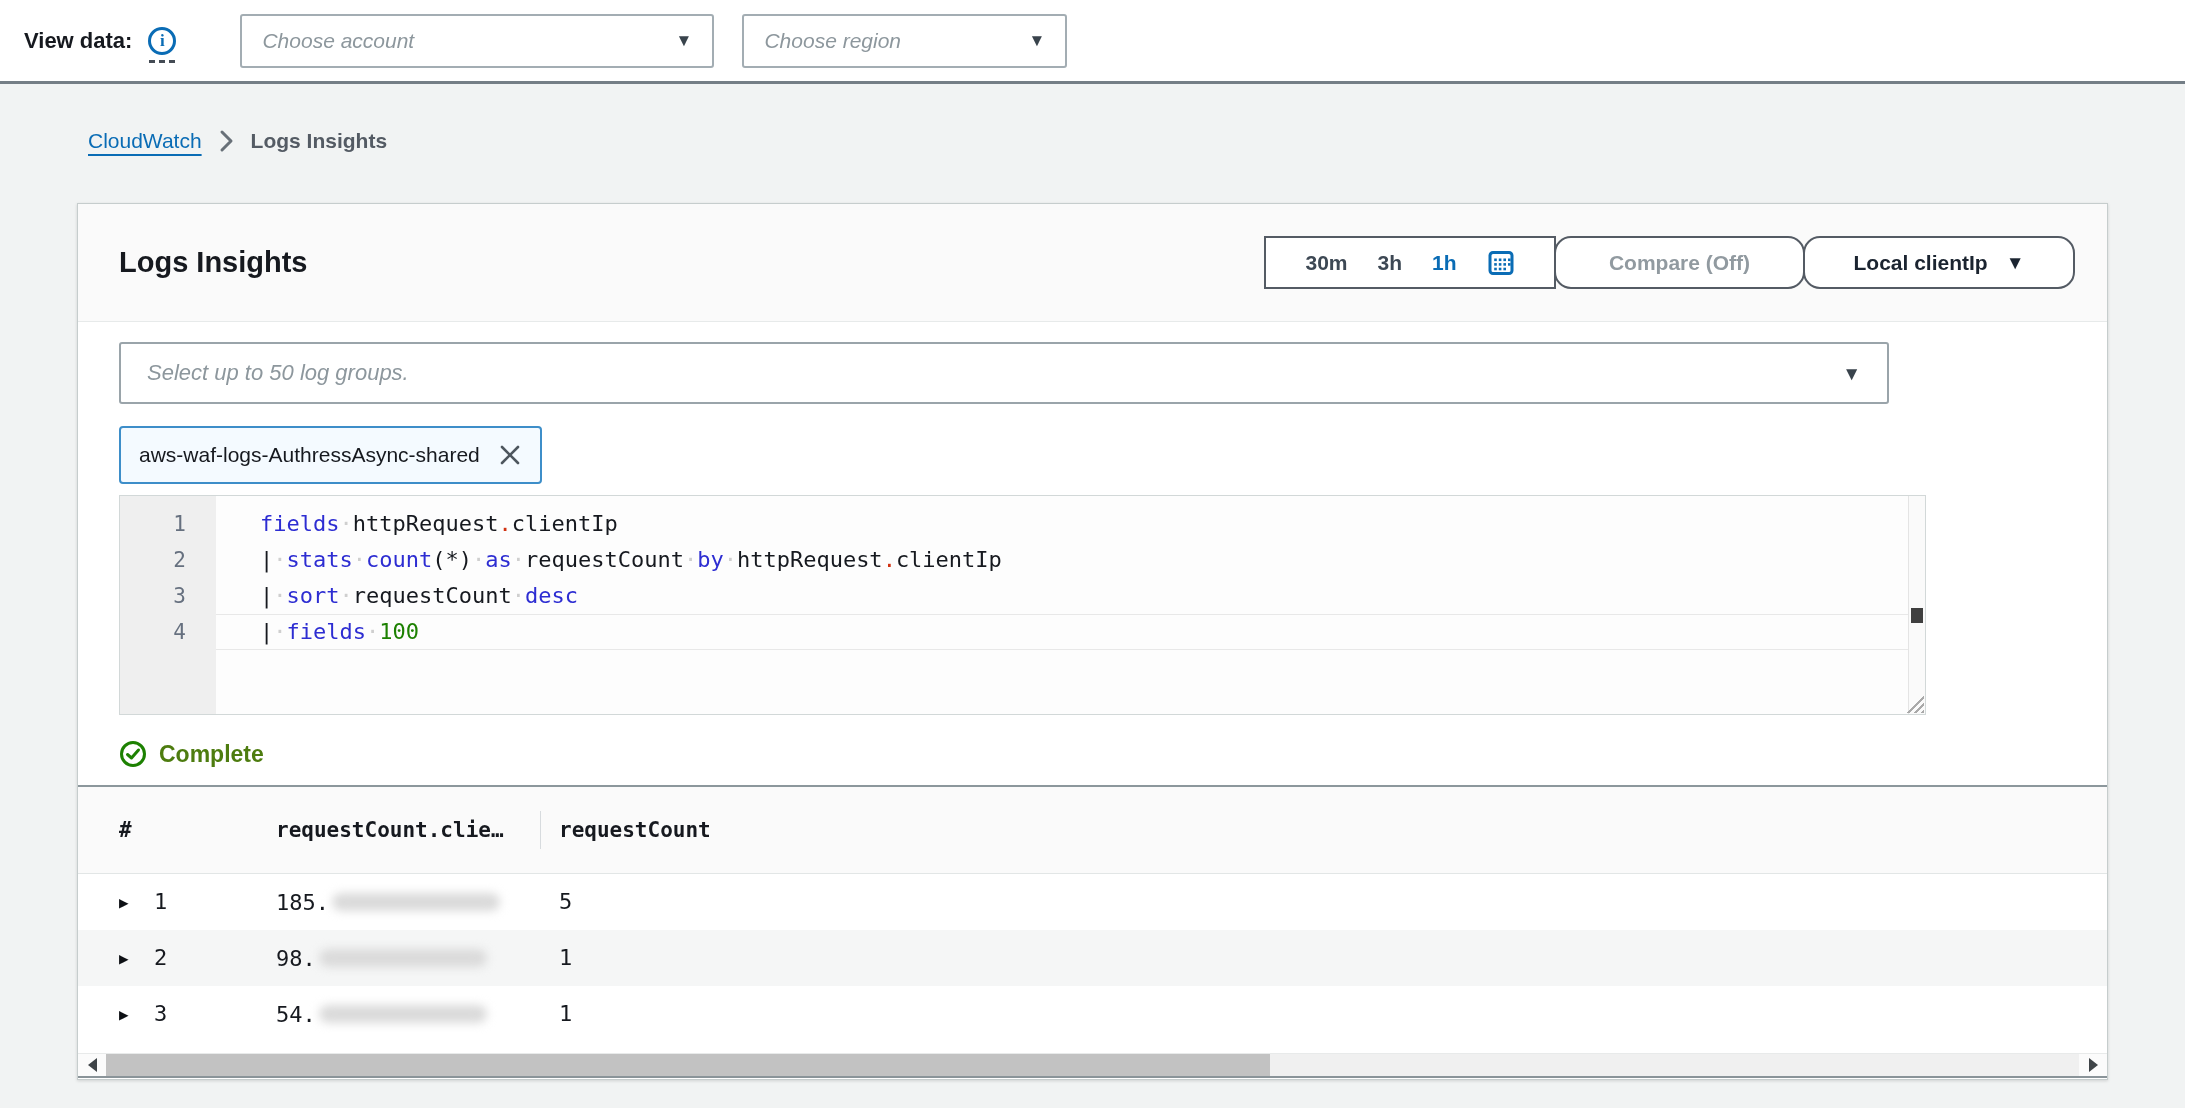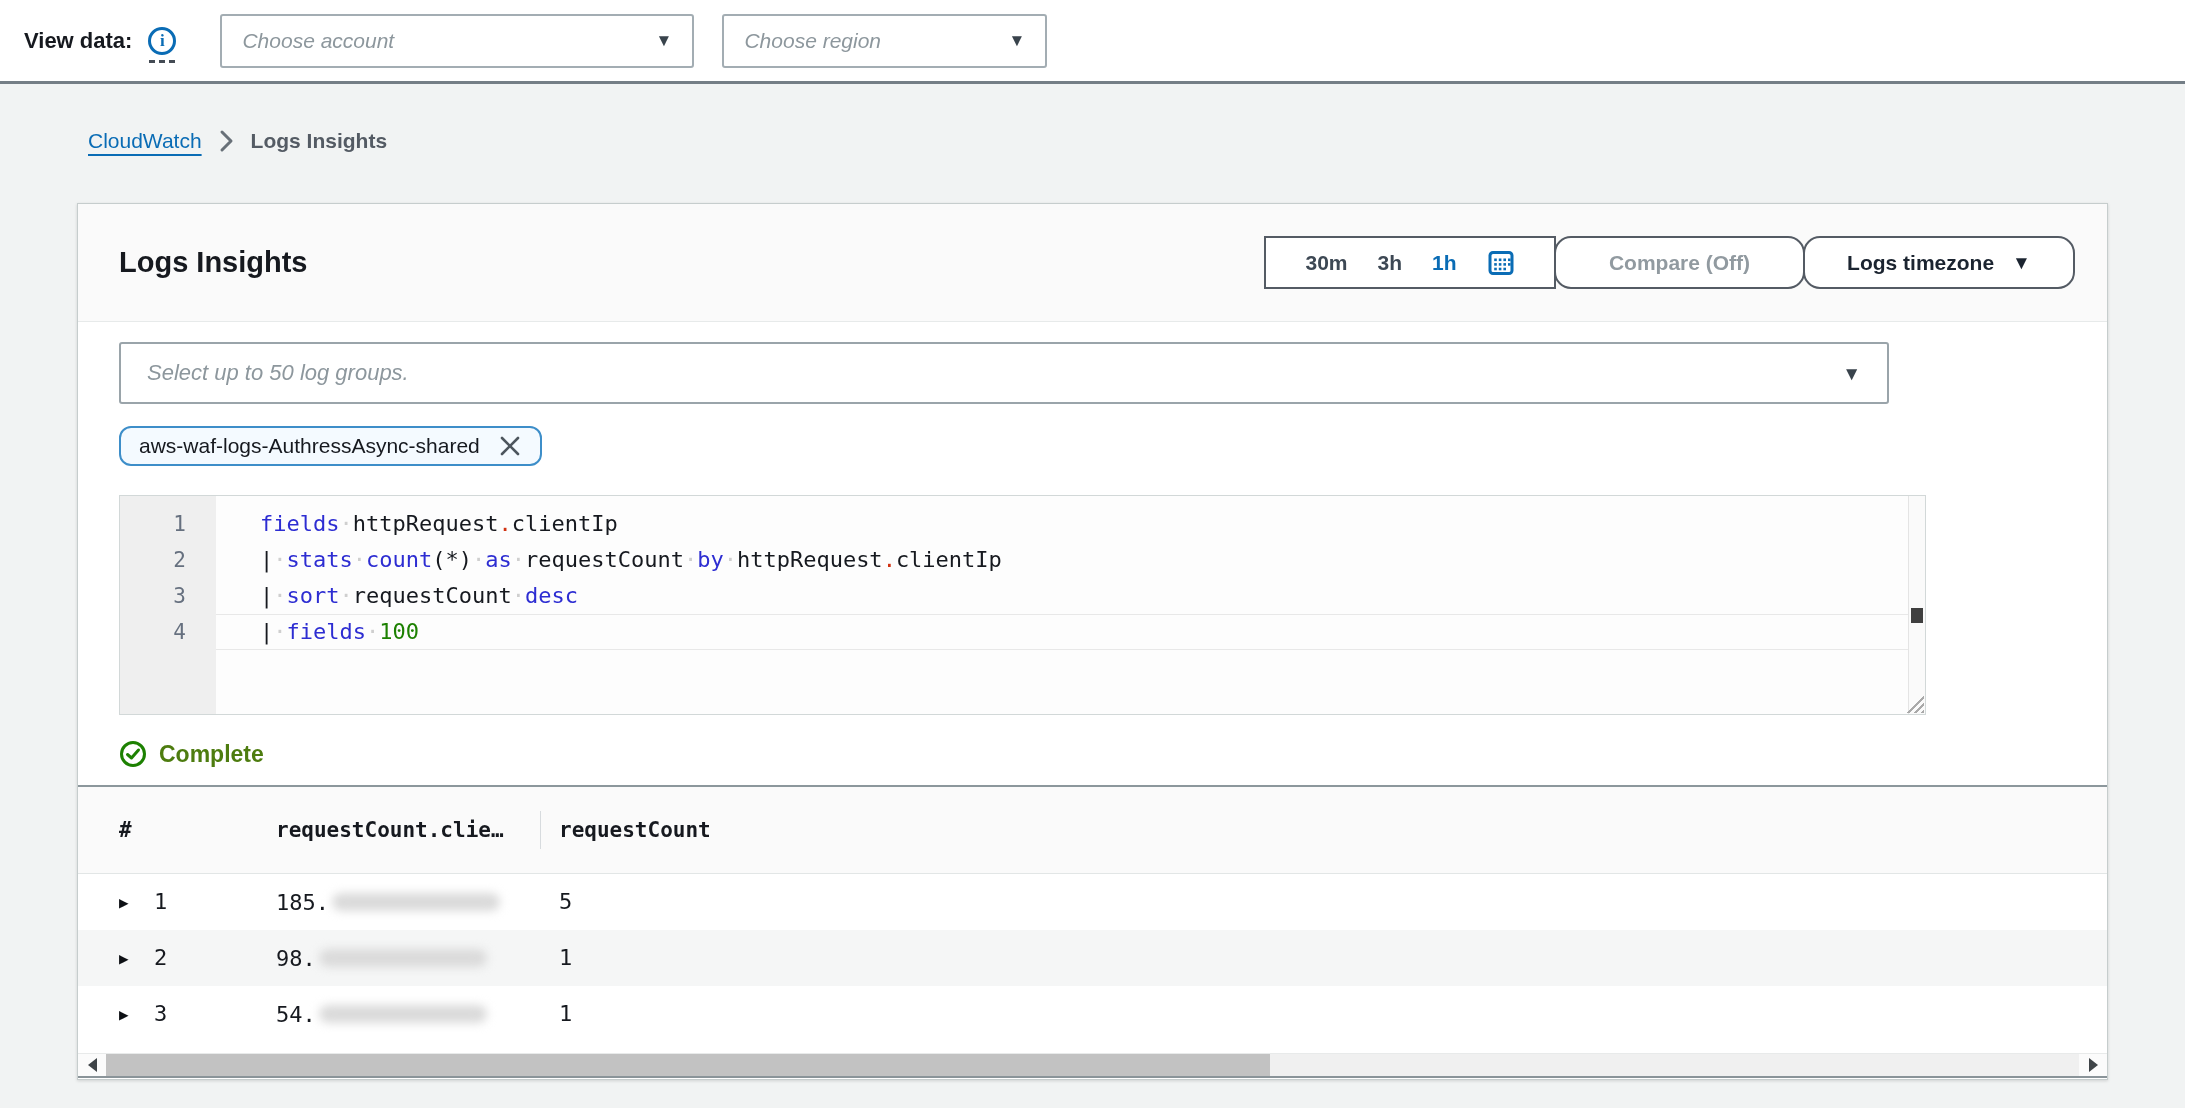--- a/index.html
+++ b/index.html
@@ -21,21 +21,21 @@
     border:3px solid #0a6cb5;border-radius:50%;box-sizing:border-box;
     color:#0a6cb5;font-family:"Liberation Serif",serif;font-weight:bold;font-size:17px;
   }
   .info-wrap::after{content:"";position:absolute;left:1px;right:1px;bottom:-8px;border-bottom:3px dashed #444c55;}
   .topselect{
     height:54px;border:2px solid #a3adb3;border-radius:3px;background:#fff;box-sizing:border-box;
     display:flex;align-items:center;justify-content:space-between;padding:0 20px;cursor:pointer;
   }
   .topselect .ph{font-style:italic;color:#8d979d;font-size:21px;}
   .dd-arrow{color:#39434c;font-size:17px;line-height:1;}
-  .sel-account{width:474px;margin-left:44px;}
+  .sel-account{width:474px;margin-left:64px;}
   .sel-region{width:325px;margin-left:28px;}
 
   
   .breadcrumb{position:absolute;top:129px;left:88px;display:flex;align-items:flex-end;gap:17px;font-size:21px;}
   .crumb-link{color:#0a6cb5;text-decoration:underline;text-underline-offset:6px;cursor:pointer;}
   .crumb-current{color:#545b64;font-weight:bold;}
 
   
   .card{
     position:absolute;left:77px;top:203px;width:2031px;height:877px;background:#ffffff;
@@ -60,21 +60,21 @@
 
   
   .lg-select{
     position:absolute;left:41px;top:138px;width:1770px;height:62px;background:#fff;
     border:2px solid #9aa4aa;border-radius:3px;box-sizing:border-box;cursor:pointer;
     display:flex;align-items:center;justify-content:space-between;padding:0 26px;
   }
   .lg-select .ph{font-style:italic;color:#8d979d;font-size:22px;}
   .tags{position:absolute;left:41px;top:222px;display:flex;gap:16px;}
   .tag{
-    height:40px;border:2px solid #3d8ec9;border-radius:12px;background:#f4faff;box-sizing:border-box;
+    height:58px;border:2px solid #3d8ec9;border-radius:4px;background:#f4faff;box-sizing:border-box;
     display:inline-flex;align-items:center;padding:16px 18px;gap:18px;
   }
   .tag-label{font-size:21px;color:#16191f;}
   .tag-x{cursor:pointer;display:flex;align-items:center;}
 
   
   .editor{
     position:absolute;left:41px;top:291px;width:1807px;height:220px;background:#fdfdfd;
     border:1px solid #d2d8d8;box-sizing:border-box;
     font-family:"DejaVu Sans Mono",monospace;font-size:22px;
@@ -183,21 +183,21 @@
               <rect x="16.4" y="14.1" width="2.6" height="2.6"></rect>
               <rect x="21" y="14.1" width="2.6" height="2.6"></rect>
             <rect x="7.2" y="18.7" width="2.6" height="2.6"></rect>
               <rect x="11.8" y="18.7" width="2.6" height="2.6"></rect>
               <rect x="16.4" y="18.7" width="2.6" height="2.6"></rect>
           </g>
         </svg>
       </div>
       <div class="seg seg-compare">Compare (Off)</div>
       <div class="seg seg-tz">
-        <span>Logs timezone</span>
+        <span>Local clientIp</span>
         <span class="dd-arrow" style="font-size:19px;color:#1b2430;">▼</span>
       </div>
     </div>
   </div>
 
   <div class="lg-select">
     <span class="ph">Select up to 50 log groups.</span>
     <span class="dd-arrow" style="font-size:19px;">▼</span>
   </div>
 

